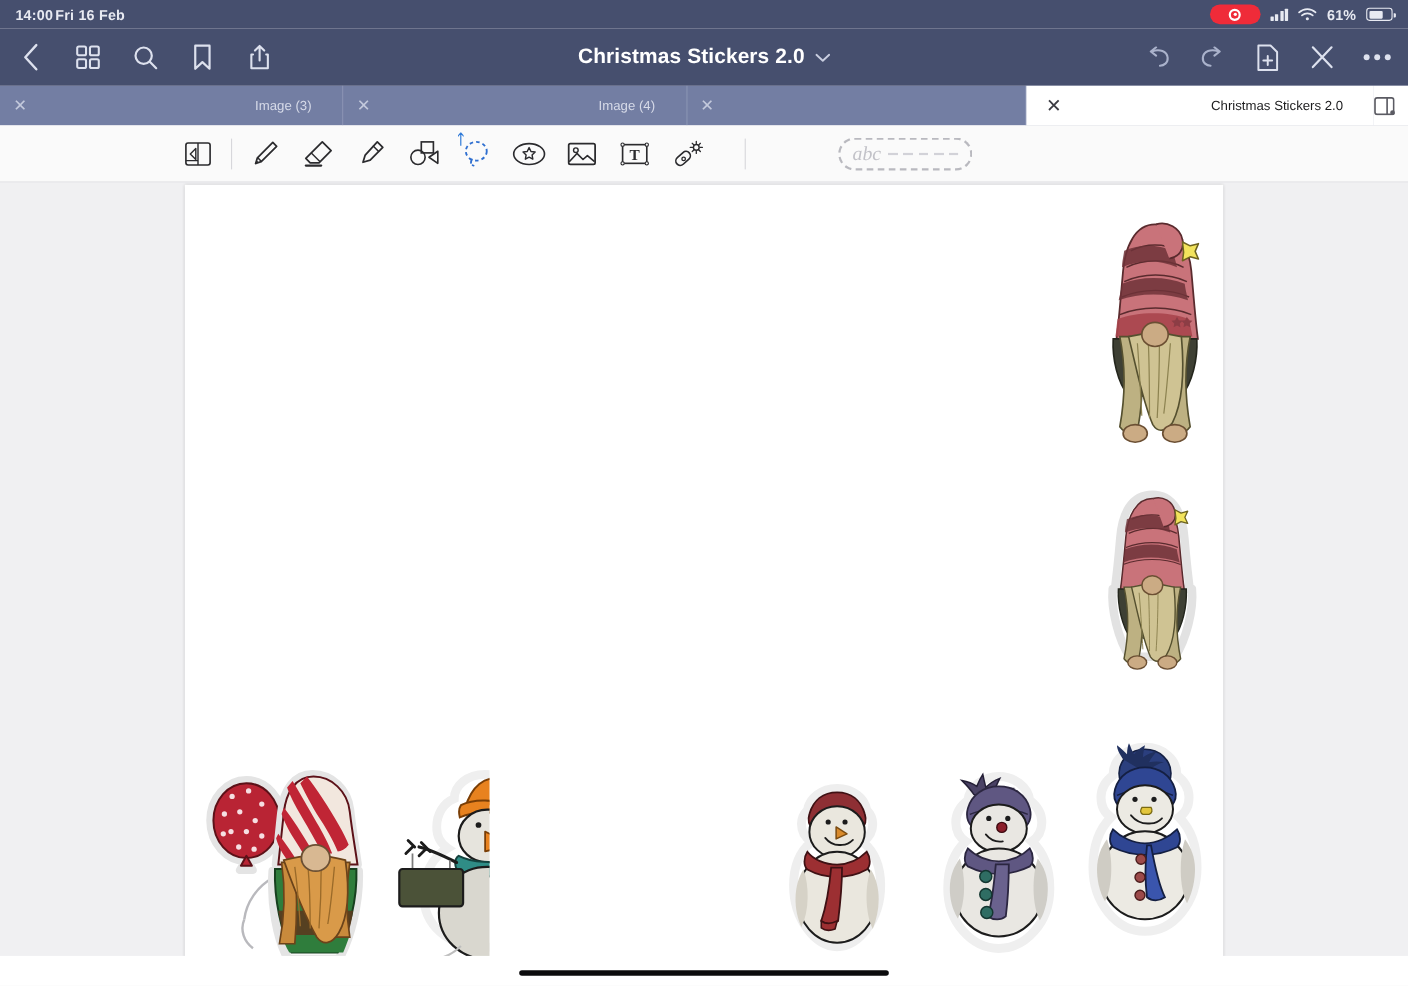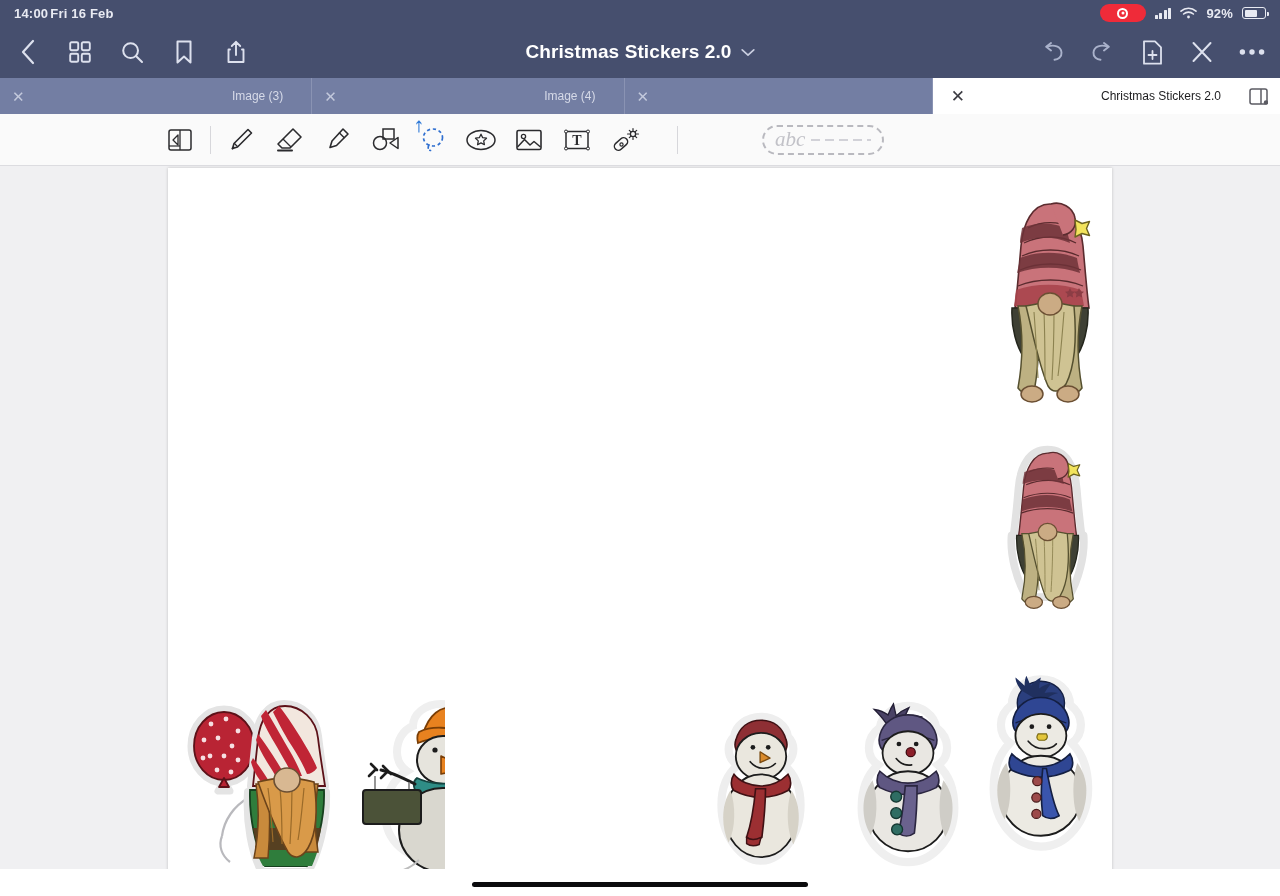--- a/index.html
+++ b/index.html
@@ -119,21 +119,21 @@
   }
   .tool.sel{color:#2f6fd0;}
   .bt-mark{
     position:absolute;left:6px;top:2px;color:#2f7ad8;font-size:13px;
     font-weight:bold;line-height:1;
   }
   .vsep{width:1px;height:28px;background:#d7d7db;margin:0 6px;}
   .abc-chip{
     width:122px;height:30px;border:2px dashed #b9b9bf;border-radius:15px;
     display:flex;align-items:center;gap:6px;padding:0 11px;box-sizing:border-box;
-    color:#c2c2c8;font-style:italic;font-size:21px;
+    color:#c2c2c8;font-style:italic;font-size:18px;
     font-family:"Liberation Serif", serif;
     cursor:pointer;
   }
   .abc-chip .scrib{
     flex:1;height:2px;
     background:repeating-linear-gradient(90deg,#d2d2d8 0 9px,transparent 9px 14px);
   }
 
   
   .workarea{
@@ -180,21 +180,21 @@
         <i></i>
           <i></i>
           <i></i>
           <i></i>
       </div>
       <svg width="17" height="12" viewBox="0 0 17 12">
         <path d="M1 4.2C3.2 2.2 5.8 1.2 8.5 1.2S13.8 2.2 16 4.2" stroke="#e8eaf2" stroke-width="1.6" fill="none" stroke-linecap="round"></path>
         <path d="M3.6 7C5.1 5.7 6.8 5.1 8.5 5.1S11.9 5.7 13.4 7" stroke="#e8eaf2" stroke-width="1.6" fill="none" stroke-linecap="round"></path>
         <circle cx="8.5" cy="10" r="1.4" fill="#e8eaf2"></circle>
       </svg>
-      <span class="pct">92%</span>
+      <span class="pct">61%</span>
       <div class="batt">
         <div class="lvl" id="batt-lvl" style="width:67%"></div>
       </div>
     </div>
   </div>
 
   <div class="header">
     <div class="hdr-left">
       <div class="hicon">
         <svg width="17" height="26" viewBox="0 0 17 26">

